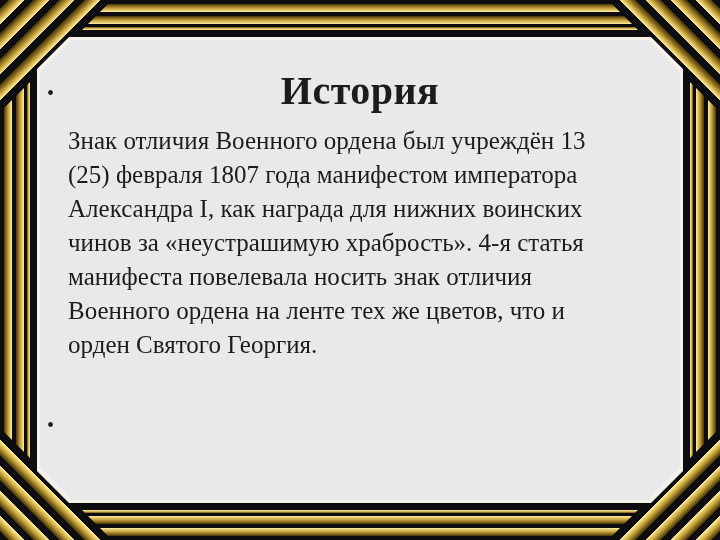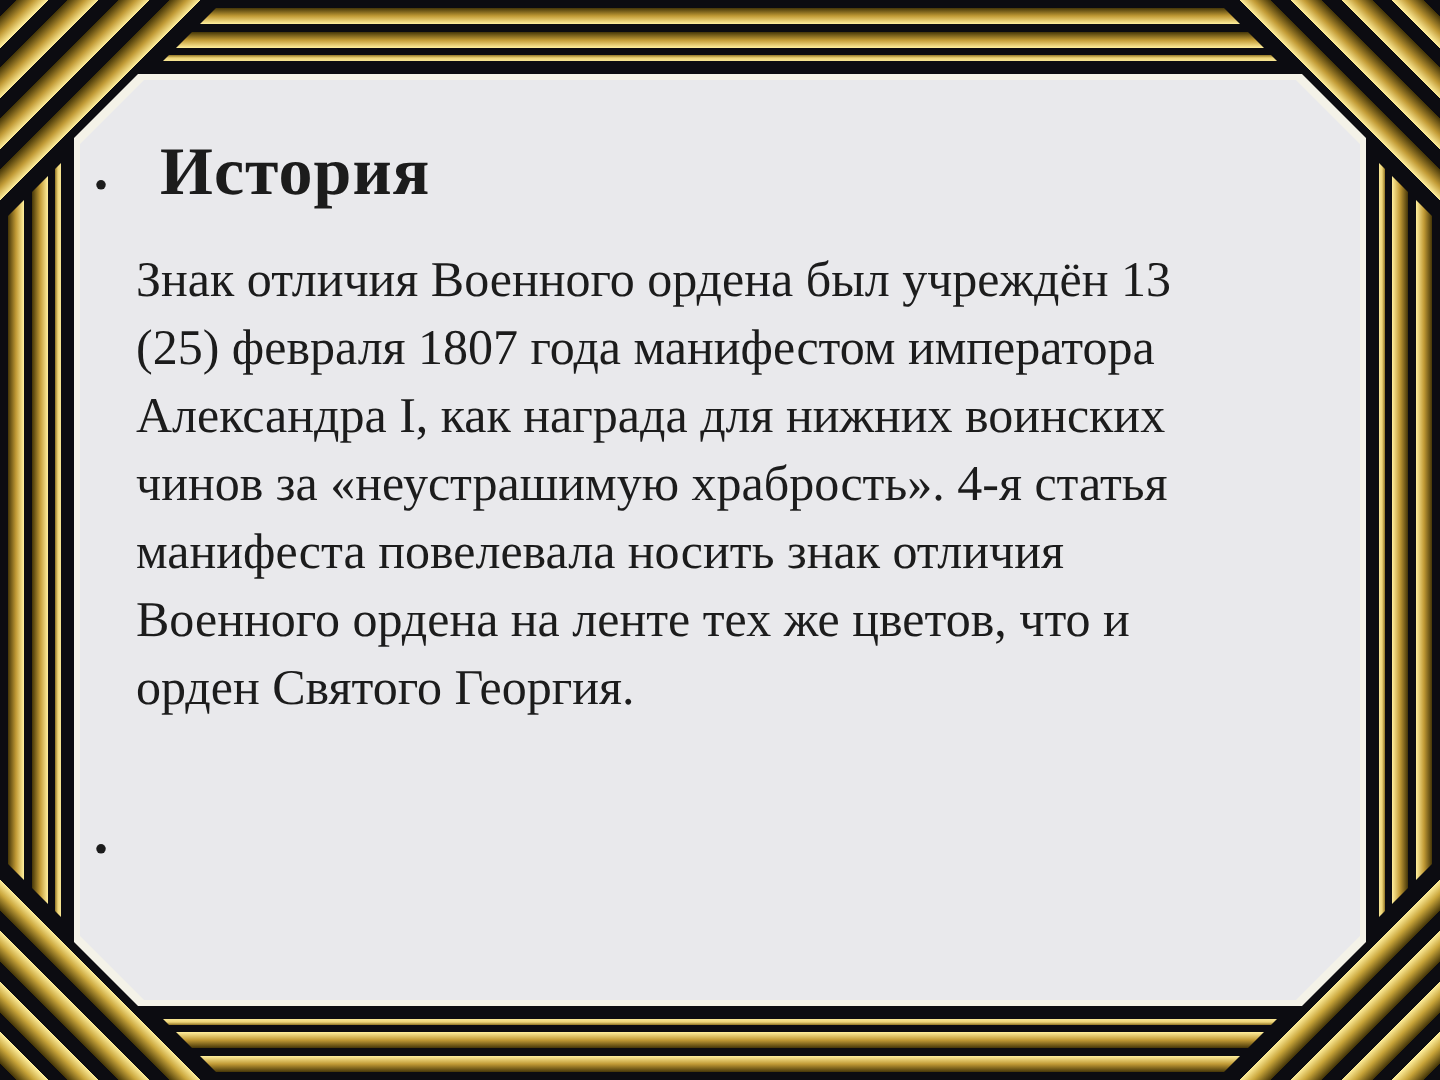--- a/index.html
+++ b/index.html
@@ -105,22 +105,22 @@
                       651px 503px,69px 503px,37px 471px,37px 69px);
   }
   .content-area{
     position:absolute;inset:0;
     background:var(--content-bg,#e9e9ec);
     clip-path:polygon(72px 40px,648px 40px,680px 72px,680px 468px,
                       648px 500px,72px 500px,40px 468px,40px 72px);
   }
   .slide-title{
     position:absolute;left:80px;right:80px;top:44px;
-    text-align:left;
-    font-size:34px;line-height:40px;
+    text-align:center;
+    font-size:40px;line-height:40px;
     color:var(--text,#1c1c1c);
     letter-spacing:0.5px;
   }
   .bullet-list{
     position:absolute;left:47px;top:76px;width:606px;
     color:var(--text,#1c1c1c);
     font-size:25px;line-height:34px;
   }
   .bullet-item{display:flex;}
   .bullet-item + .bullet-item{margin-top:46px;}

